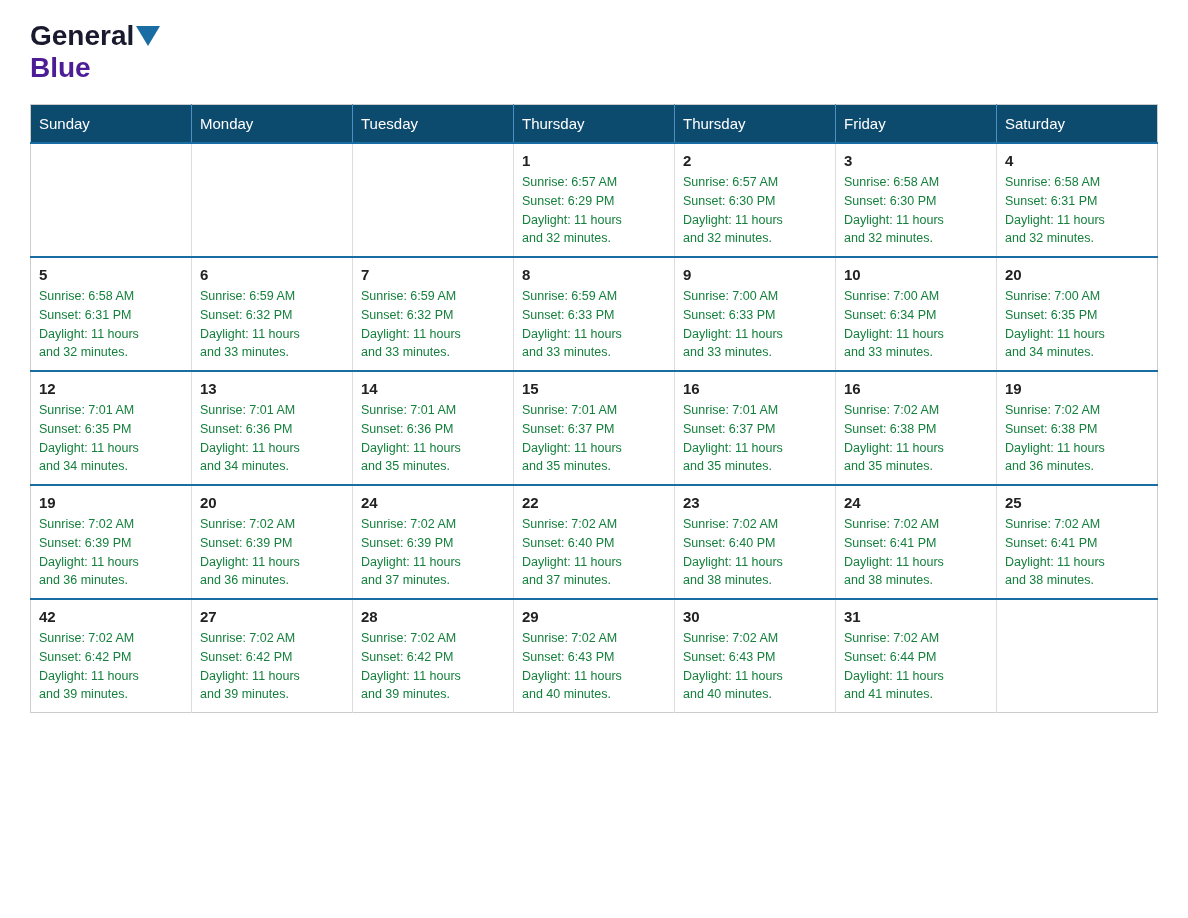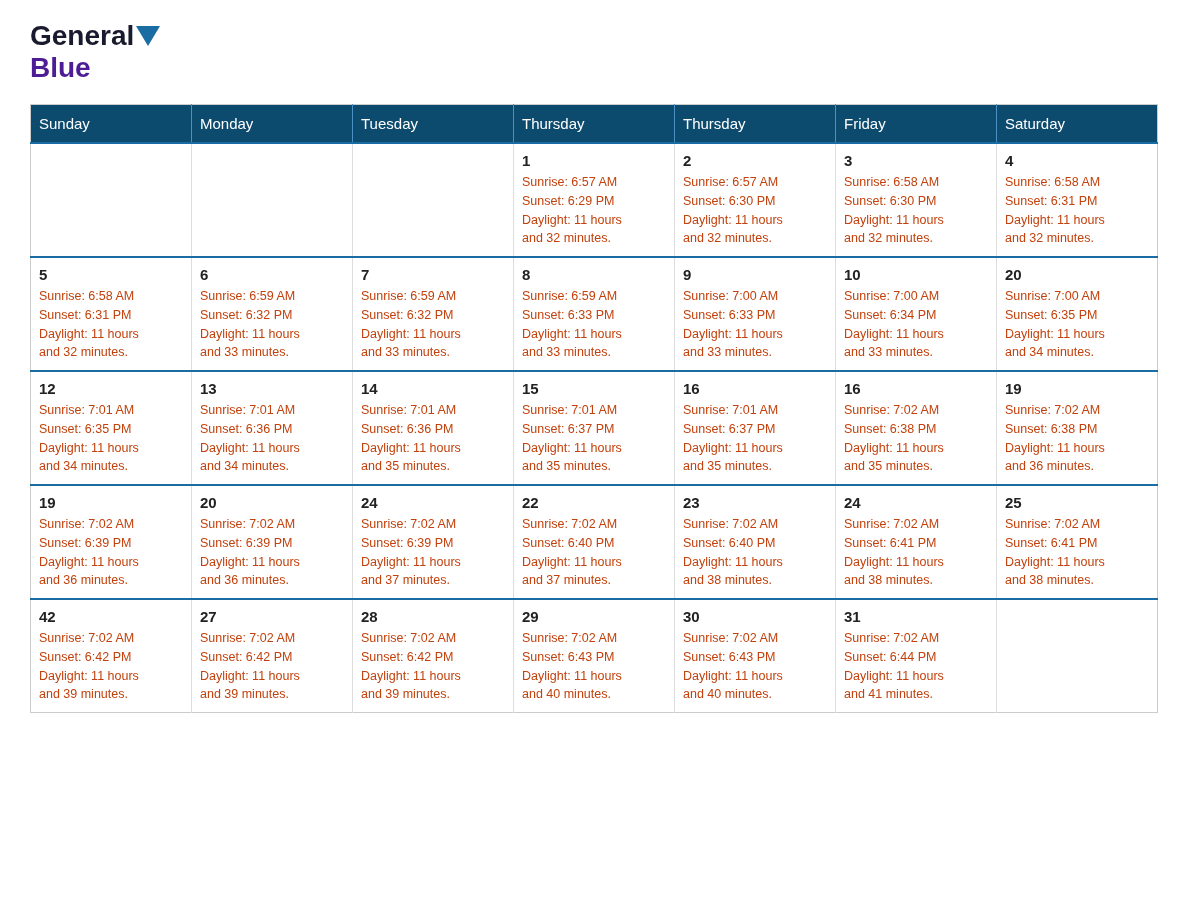--- a/index.html
+++ b/index.html
@@ -97,21 +97,21 @@
     }
     .day-number {
       font-size: 15px;
       font-weight: bold;
       color: #222;
       margin-bottom: 4px;
       display: block;
     }
     .day-info {
       font-size: 12.5px;
-      color: #c2410c;
+      color: #15803d;
       line-height: 1.5;
     }
     .empty-cell {
       background: #fff;
     }
   </style>
 </head>
 <body>
 
 <div class="header">

